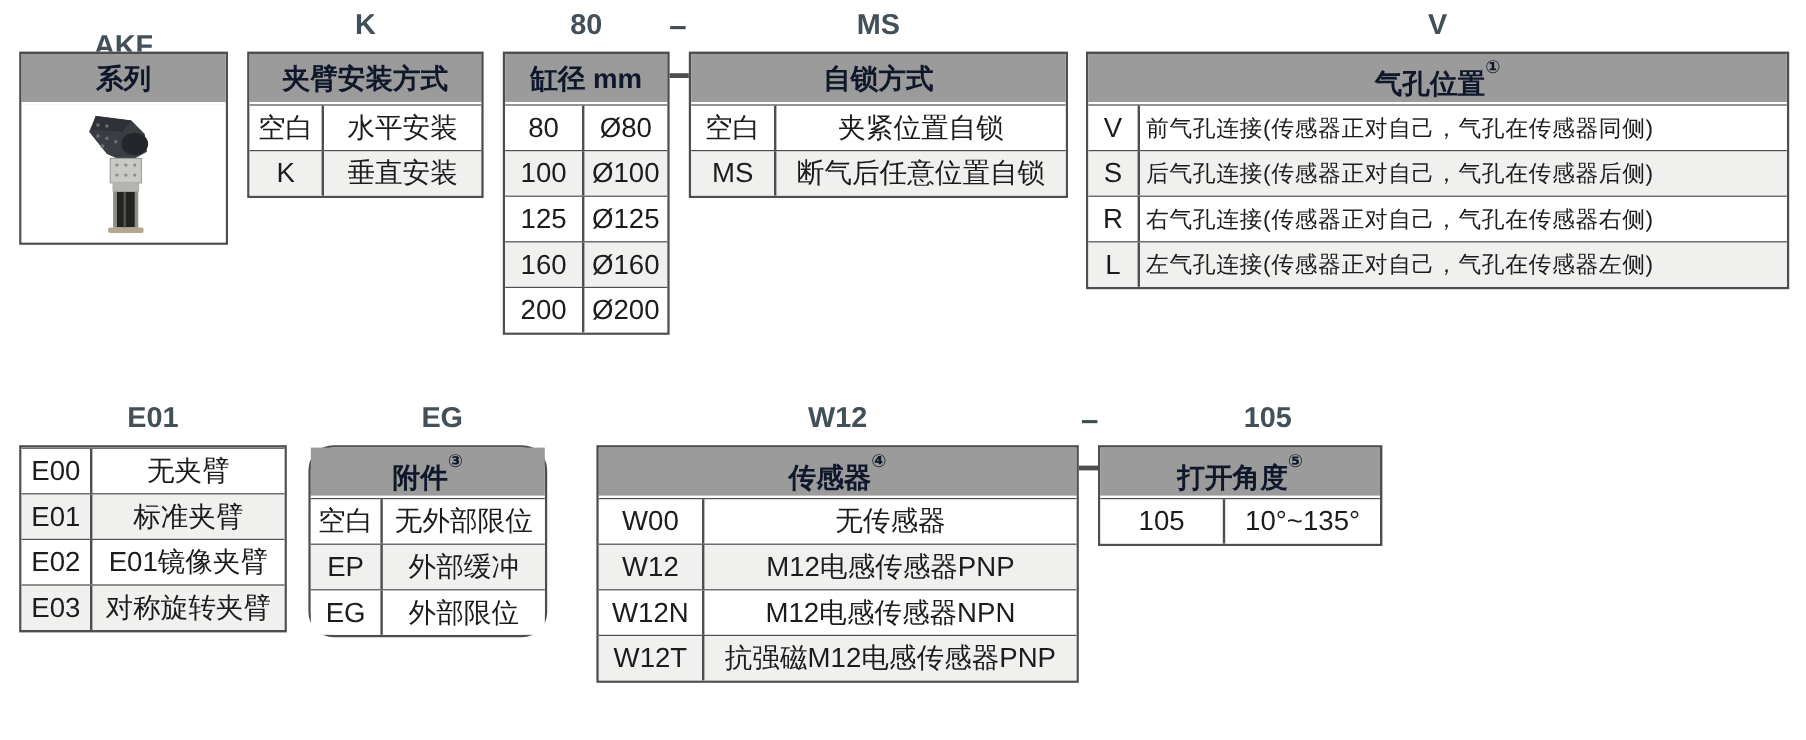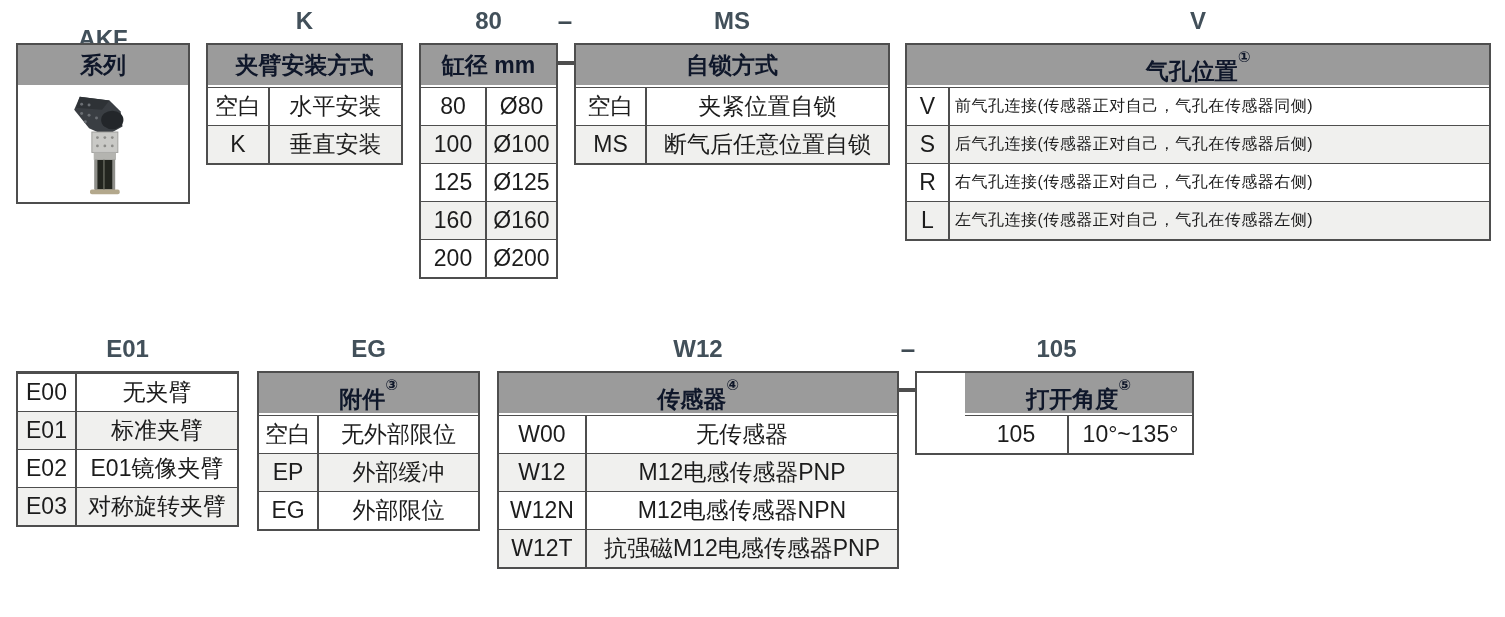--- a/index.html
+++ b/index.html
@@ -32,21 +32,21 @@
   .row {
     display:flex; height:37px; border-top:1px solid #4e4e4e;
     background:#ffffff; font-size:23px; align-items:stretch; white-space:nowrap;
   }
   .row.alt { background:#f0f0ee; }
   .cell-code {
     flex:0 0 auto; border-right:2px solid #4e4e4e;
     display:flex; align-items:center; justify-content:center;
   }
   .cell-desc { flex:1 1 auto; display:flex; align-items:center; justify-content:center; }
-  .tbl.left-desc .cell-desc { justify-content:flex-start; padding-left:5px; font-size:16px; letter-spacing:0.5px; }
+  .tbl.left-desc .cell-desc { justify-content:flex-start; padding-left:5px; font-size:19px; letter-spacing:0.5px; }
   .photo-box { height:115px; display:flex; align-items:center; justify-content:center; background:#ffffff; }
 </style>
 </head>
 <body>
 
 <div class="canvas">
 
   <div class="code-label" style="left:16px;width:174px;margin-top:18px;">AKF</div>
   <div class="code-label" style="left:206px;width:197px;">K</div>
   <div class="code-label" style="left:419px;width:139px;">80</div>
@@ -173,21 +173,21 @@
     <div class="row">
       <div class="cell-code" style="width:57px;">E02</div>
       <div class="cell-desc">E01镜像夹臂</div>
     </div>
     <div class="row alt">
       <div class="cell-code" style="width:57px;">E03</div>
       <div class="cell-desc">对称旋转夹臂</div>
     </div>
   </div>
 
-  <div class="tbl" style="left:257px;top:371px;width:223px;">
+  <div class="tbl" style="left:257px;top:371px;width:199px;border-radius:21px;">
     <div class="hdr"><span>附件</span><sup>③</sup></div>
     <div class="row">
       <div class="cell-code" style="width:58px;">空白</div>
       <div class="cell-desc">无外部限位</div>
     </div>
     <div class="row alt">
       <div class="cell-code" style="width:58px;">EP</div>
       <div class="cell-desc">外部缓冲</div>
     </div>
     <div class="row">
@@ -209,21 +209,21 @@
     <div class="row">
       <div class="cell-code" style="width:86px;">W12N</div>
       <div class="cell-desc">M12电感传感器NPN</div>
     </div>
     <div class="row alt">
       <div class="cell-code" style="width:86px;">W12T</div>
       <div class="cell-desc">抗强磁M12电感传感器PNP</div>
     </div>
   </div>
 
-  <div class="tbl" style="left:915px;top:371px;width:279px;padding-left:48px;">
+  <div class="tbl" style="left:915px;top:371px;width:237px;">
     <div class="hdr"><span>打开角度</span><sup>⑤</sup></div>
     <div class="row">
       <div class="cell-code" style="width:102px;">105</div>
       <div class="cell-desc">10°~135°</div>
     </div>
   </div>
 
 </div>
 
 </body></html>

